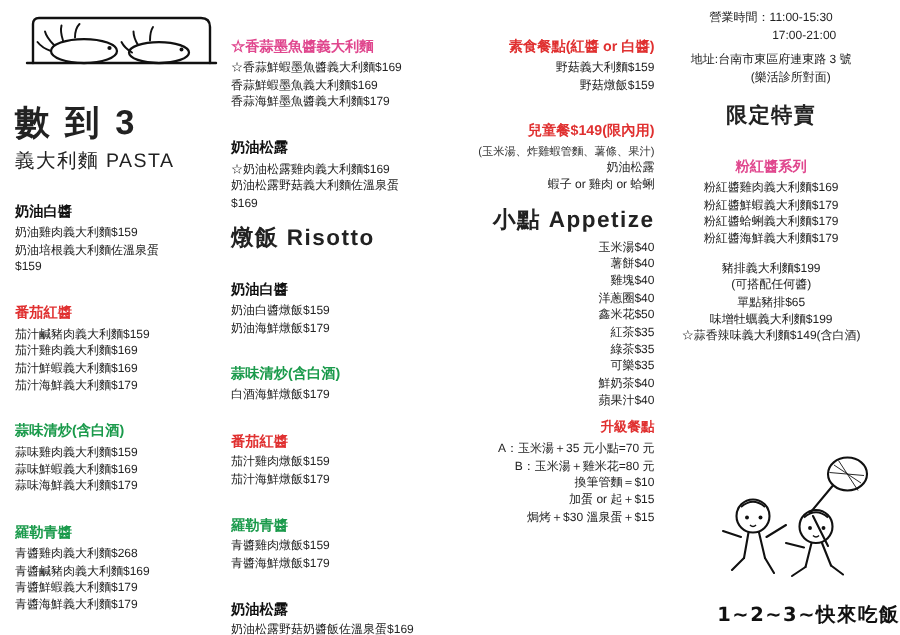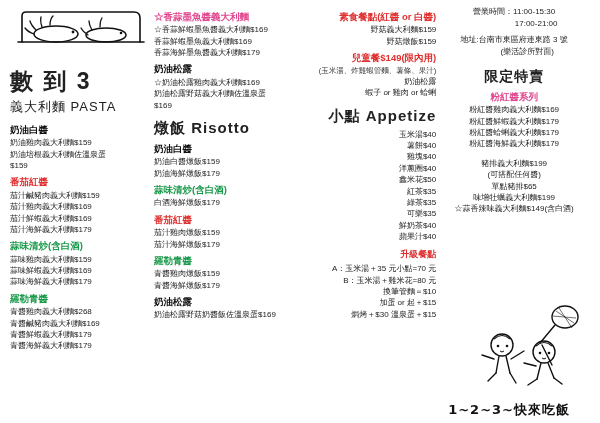--- a/index.html
+++ b/index.html
@@ -44,21 +44,21 @@
     font-size: 13px;
     font-weight: normal;
     letter-spacing: 1px;
     margin-top: 1px;
     margin-bottom: 8px;
   }
 
   .sec-head {
     font-size: 9.5px;
     font-weight: bold;
-    margin: 5px 0 2px 0;
+    margin: 20px 0 2px 0;
     line-height: 1.2;
   }
   .sec-head.pink { color: #e0478e; }
   .sec-head.red { color: #e03030; }
   .sec-head.green { color: #1a9a4b; }
   .sec-head.black { color: #111; }
 
   .big-head {
     font-size: 15px;
     font-weight: bold;
@@ -94,21 +94,21 @@
     font-weight: bold;
     color: #e03030;
     margin: 6px 0 2px 0;
   }
 
   
   .doodle-logo { position: absolute; left: 6px; top: 2px; }
   .doodle-run { position: absolute; right: 4px; bottom: 28px; }
   .footer-hand {
     position: absolute;
-    right: 30px;
+    right: 0;
     bottom: 4px;
     font-family: "DejaVu Sans", sans-serif;
     font-size: 13px;
     font-weight: bold;
     letter-spacing: 1px;
     color: #111;
   }
 </style>
 </head>
 <body>

